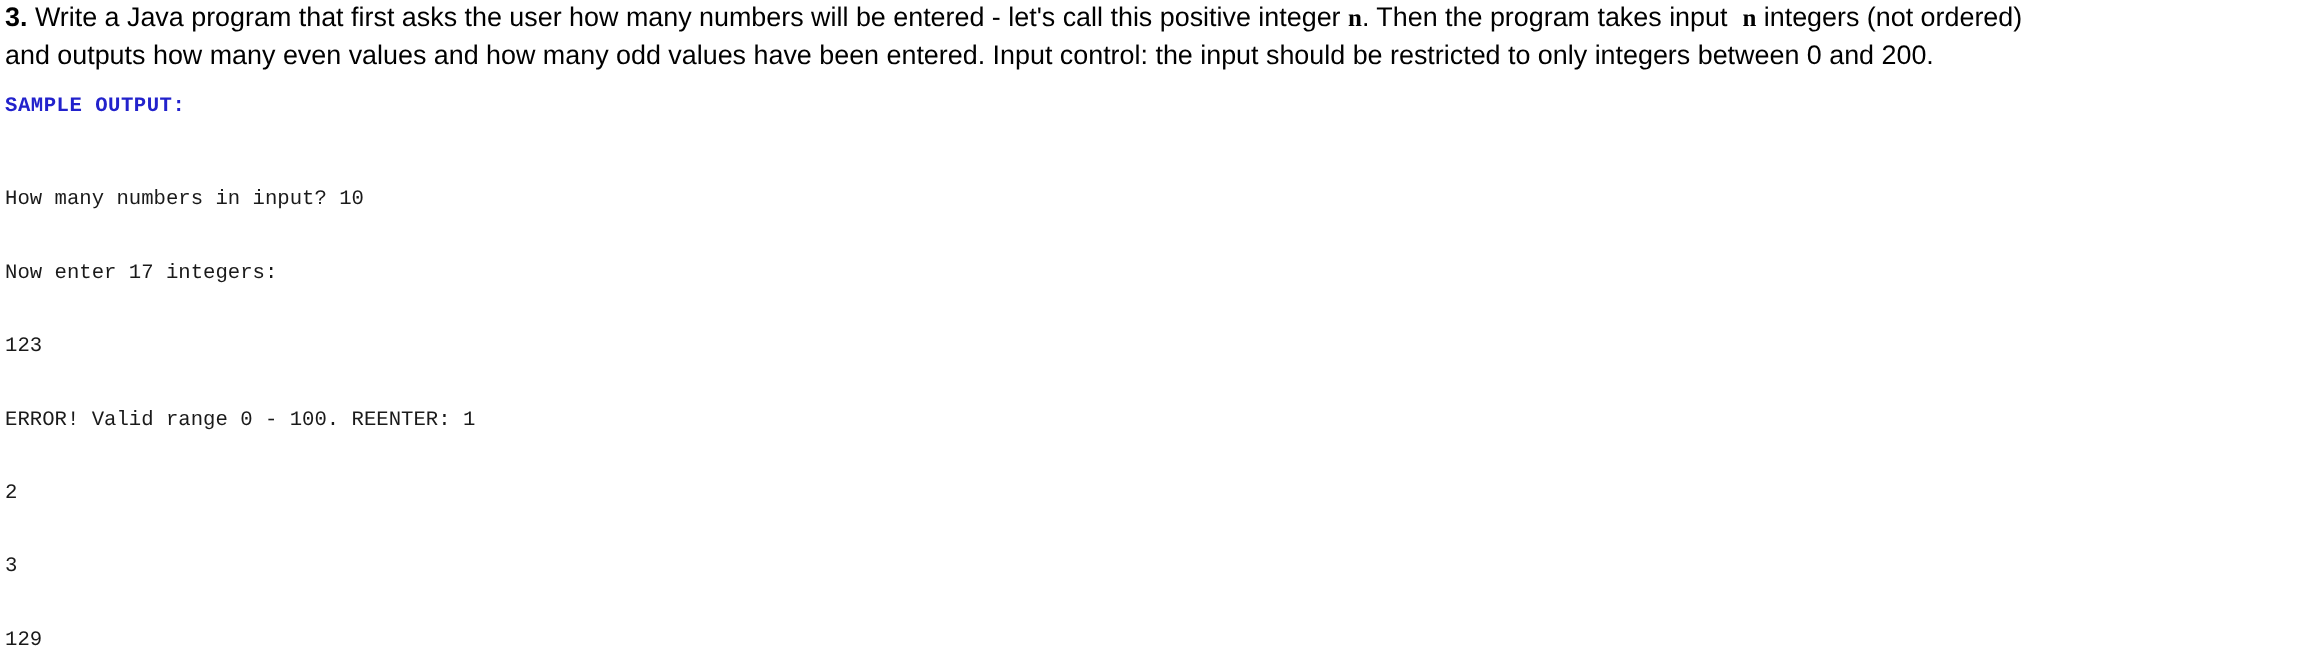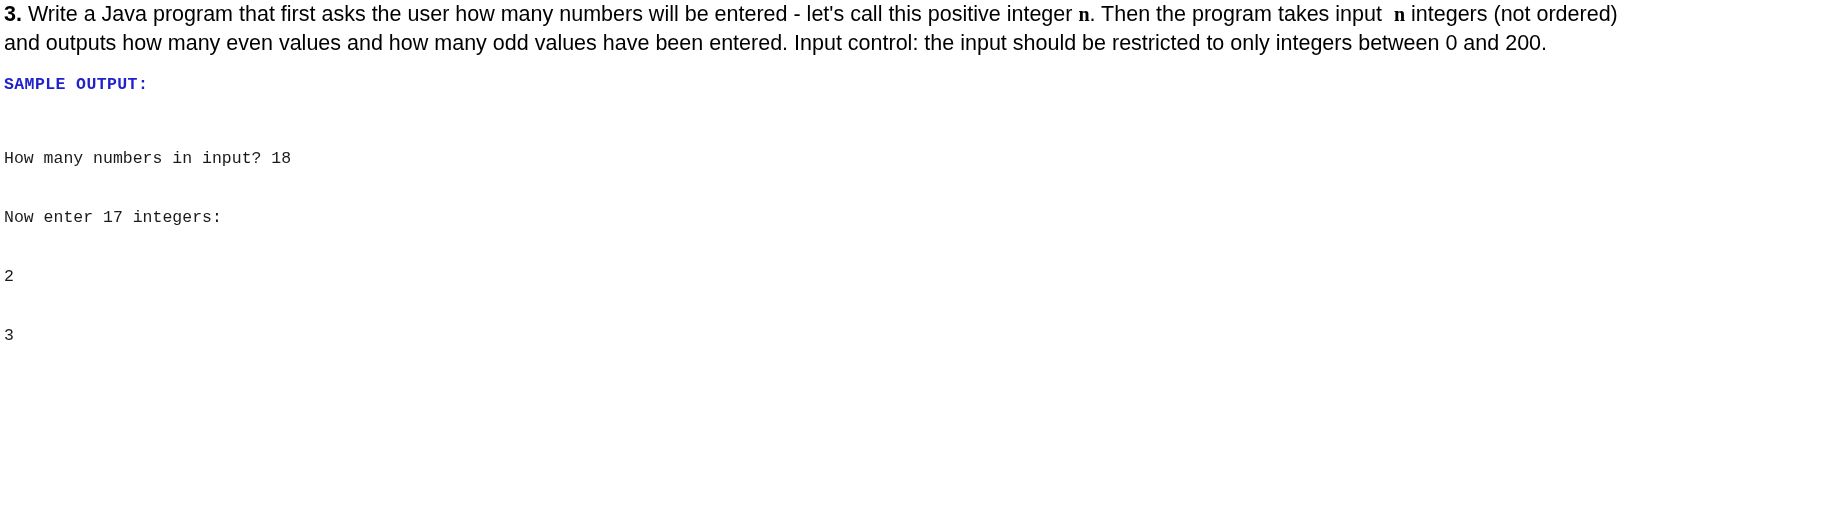--- a/index.html
+++ b/index.html
@@ -82,24 +82,27 @@
 <div class="page">
 
   <div class="question">
     <span class="qnum">3.</span><span> Write a Java program that first asks the user how many numbers will be entered - let's call this positive integer </span><span class="var-n">n</span><span>. Then the program takes input </span>&nbsp;<span class="var-n">n</span><span> integers (not ordered)</span>
     <span class="q-line2">and outputs how many even values and how many odd values have been entered. Input control: the input should be restricted to only integers between 0 and 200.</span>
   </div>
 
   <div class="sample-heading">SAMPLE OUTPUT:</div>
 
   <div class="transcript">
-    <span class="tline">How many numbers in input? 18</span>
+    <span class="tline">How many numbers in input? 10</span>
     <span class="tline">Now enter 17 integers:</span>
+    <span class="tline">123</span>
+    <span class="tline">ERROR! Valid range 0 - 100. REENTER: 1</span>
     <span class="tline">2</span>
     <span class="tline">3</span>
+    <span class="tline">129</span>
     
     
     
     
     
     
     
     
     
   </div>

